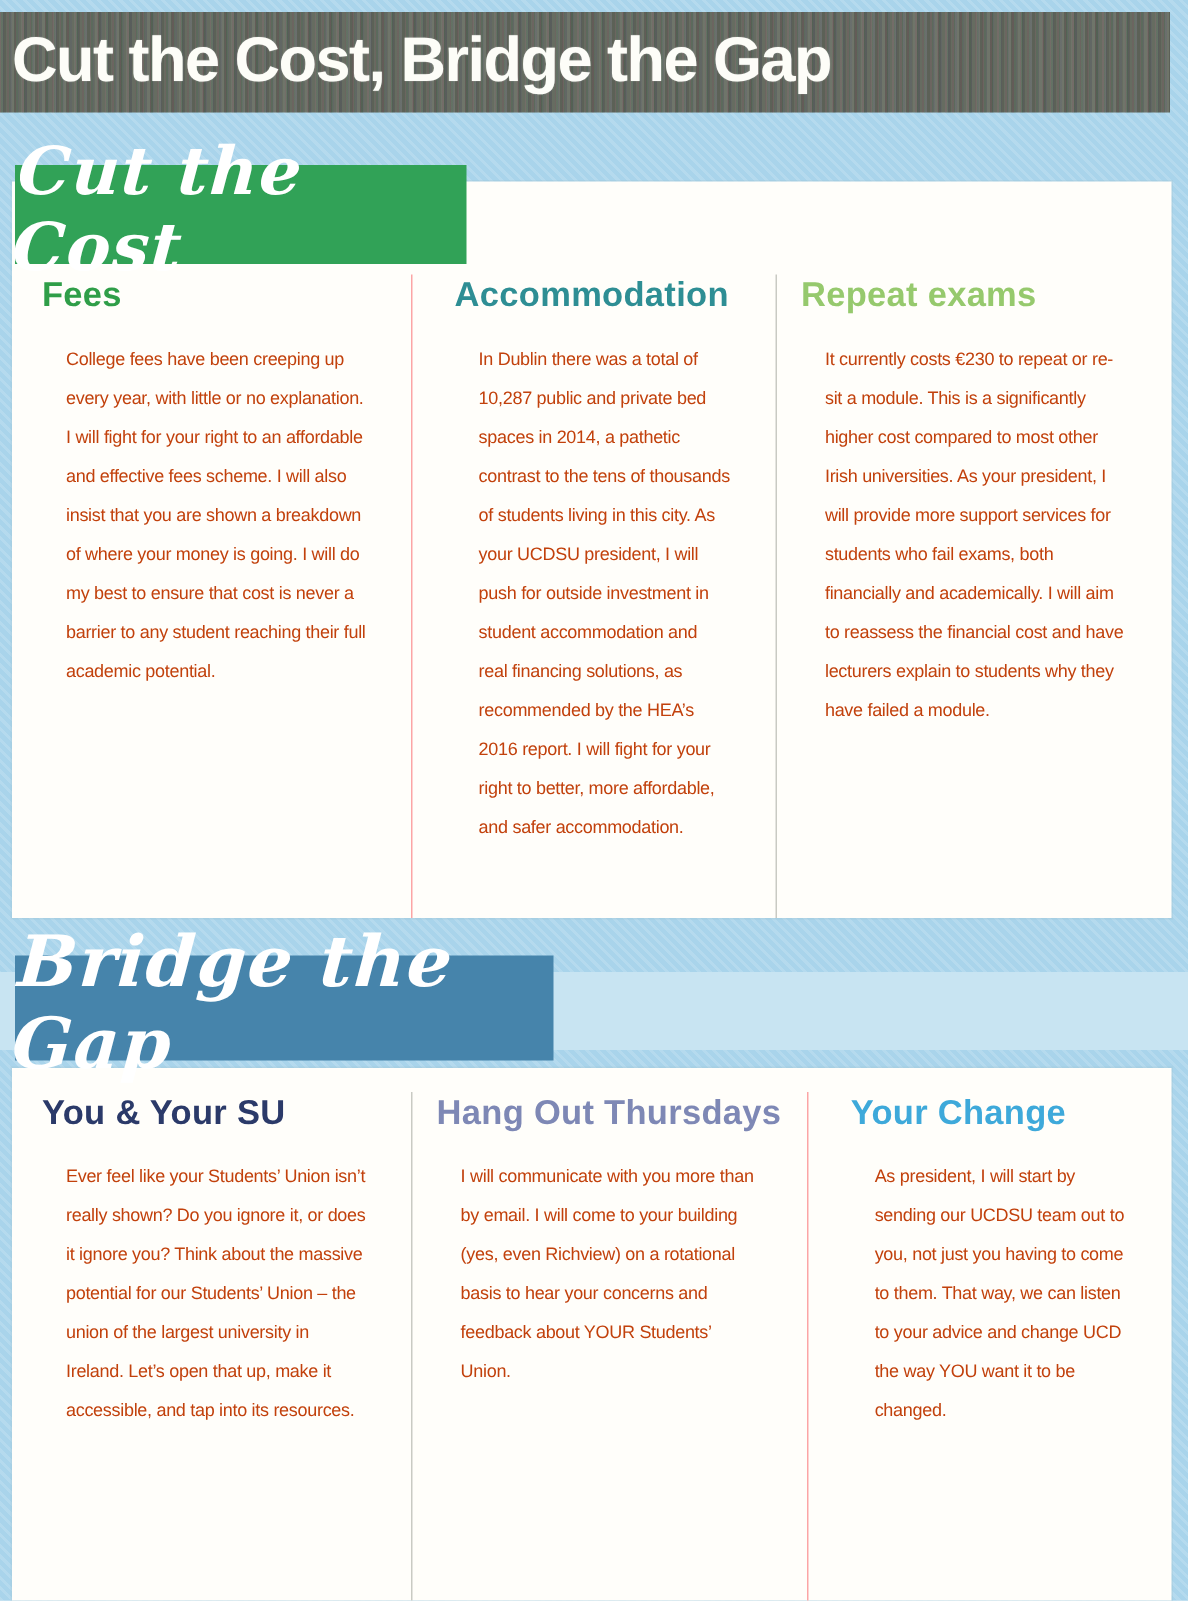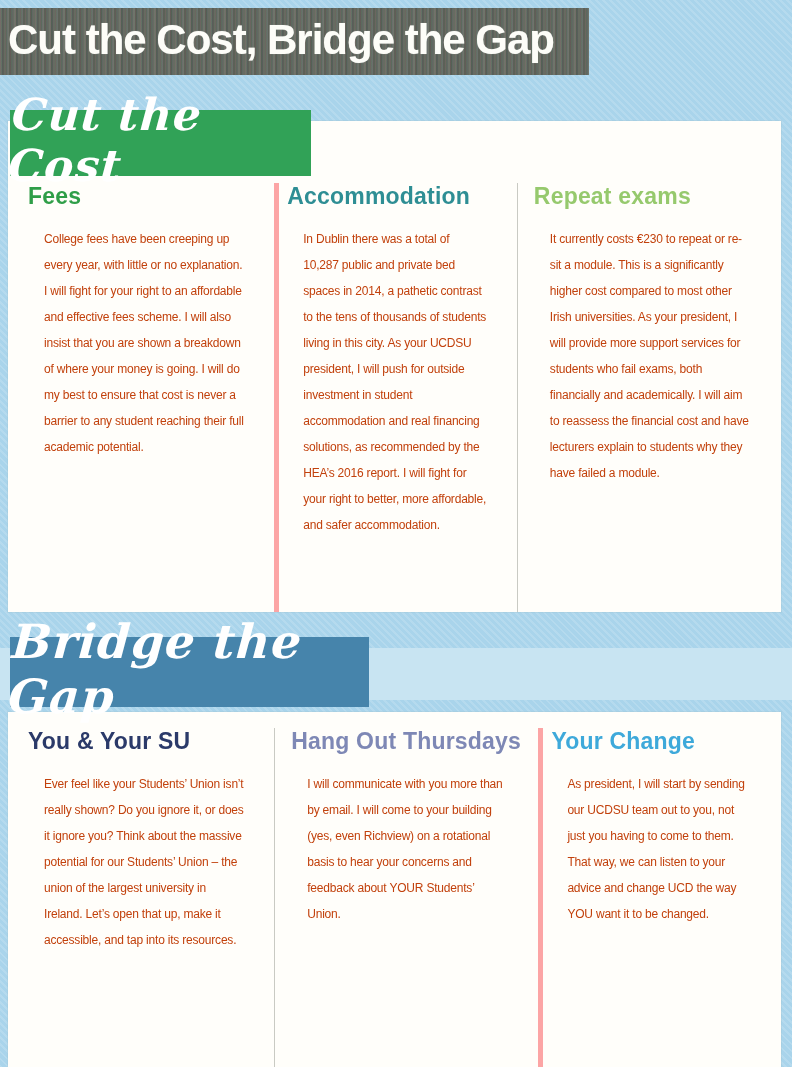--- a/index.html
+++ b/index.html
@@ -10,21 +10,21 @@
     overflow:hidden;
   }
   .page{
     position:absolute;inset:0;
     background:#a9d4eb;
     background-image:
       repeating-linear-gradient(45deg, rgba(255,255,255,.14) 0 2px, rgba(0,0,0,0) 2px 5px);
   }
   
   .top-banner{
-    position:absolute;left:0;top:8px;width:589px;height:67px;
+    position:absolute;left:0;top:8px;width:780px;height:67px;
     background:
       repeating-linear-gradient(90deg, rgba(140,60,90,.14) 0 1px, rgba(40,95,70,.16) 1px 2px, rgba(60,60,130,.10) 2px 3px, rgba(0,0,0,0) 3px 5px),
       repeating-linear-gradient(90deg, rgba(255,255,255,.06) 0 2px, rgba(0,0,0,.10) 2px 4px, rgba(0,0,0,0) 4px 7px),
       #666c61;
     display:flex;align-items:center;
   }
   .top-banner h1{
     margin:0;padding:0 10px 4px 8px;
     font-size:42px;font-weight:bold;letter-spacing:-1px;
     color:#fdfdf8;
@@ -66,21 +66,21 @@
     display:flex;height:100%;
     box-sizing:border-box;
   }
   .panel.first .columns{padding-top:62px;}
   .panel.second .columns{padding-top:16px;border-radius:30px;}
   .col{
     box-sizing:border-box;
     padding:0 14px 0 20px;
   }
   .col.c1{width:272px;}
-  .col.c2{width:248px;border-left:5px solid #fca5a5;padding-left:8px;}
+  .col.c2{width:248px;border-left:1px solid #fca5a5;padding-left:28px;}
   .col.c3{width:270px;border-left:1px solid #c9cac3;padding-left:16px;}
   .col h2{
     margin:0 0 8px 0;
     font-size:23px;font-weight:bold;letter-spacing:.2px;
   }
   .col p{
     margin:16px;
     font-size:12px;line-height:26px;letter-spacing:-.2px;
     color:#c2410c;
   }

